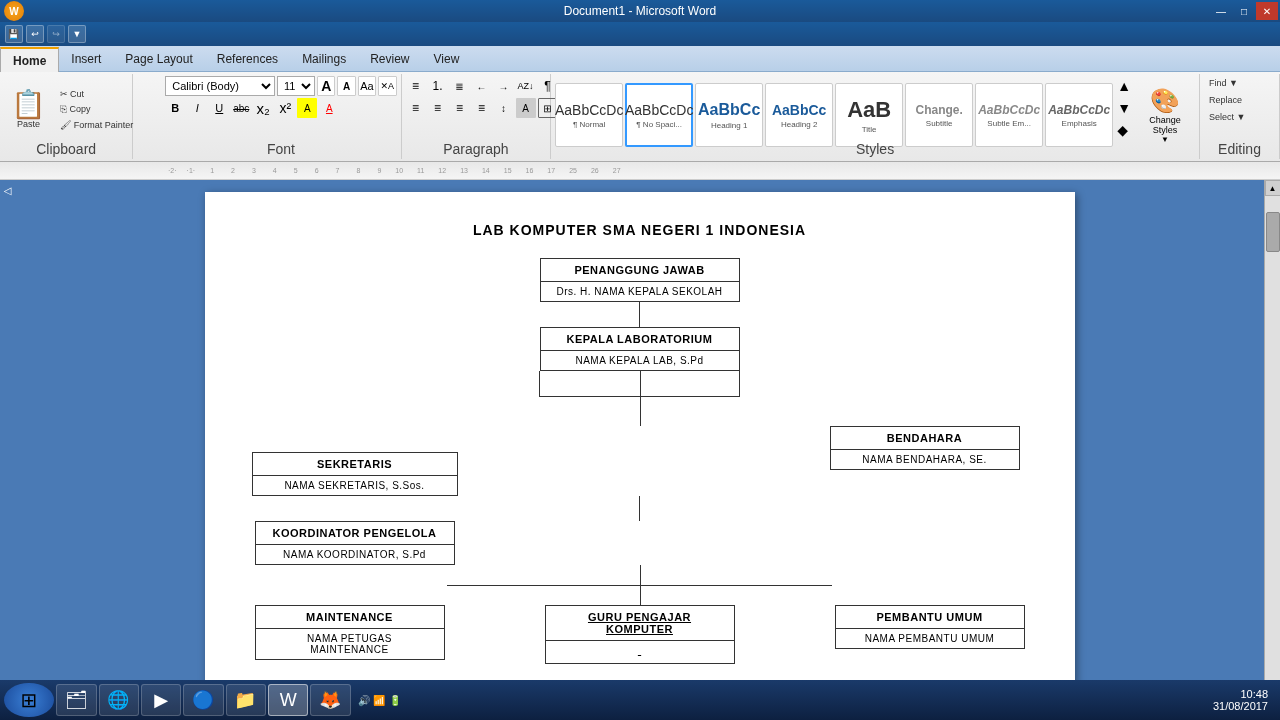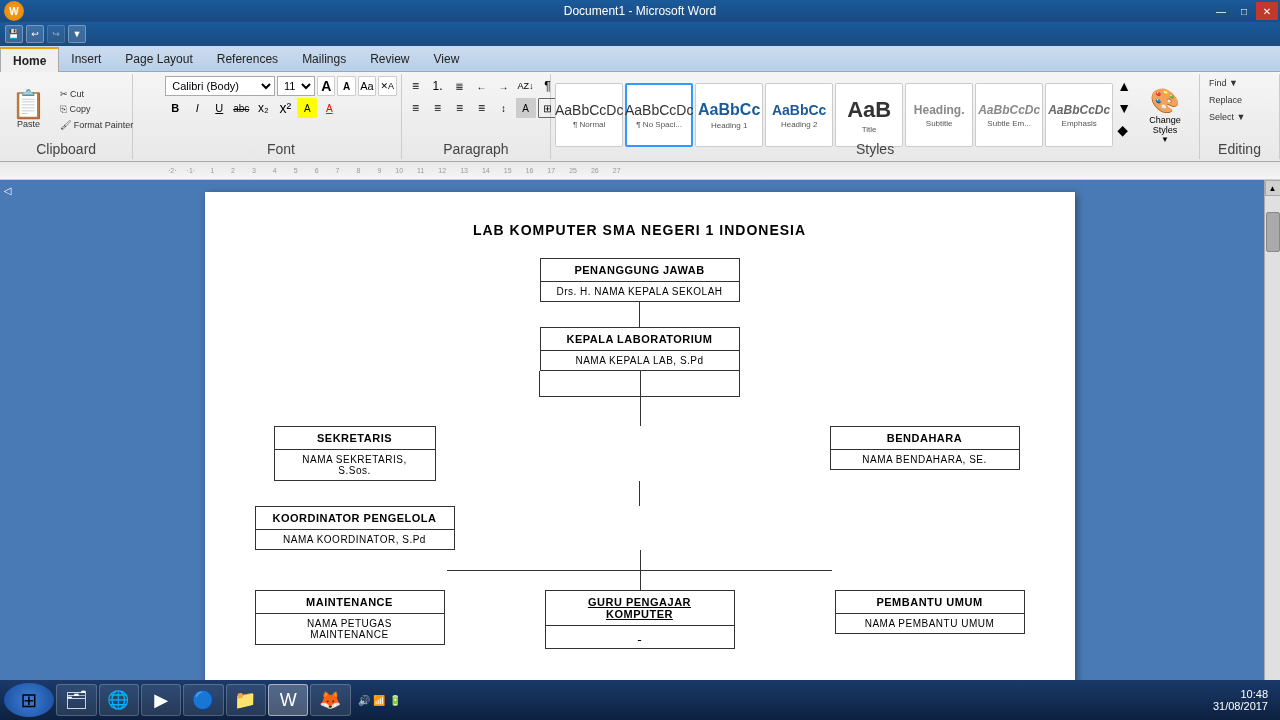--- a/index.html
+++ b/index.html
@@ -417,21 +417,21 @@
           <div class="icon-btn" style="font-size:14px;font-weight:bold;">A</div>
           <div class="icon-btn" style="font-size:10px;font-weight:bold;">A</div>
           <div class="icon-btn">Aa</div>
           <div class="icon-btn" style="font-size:9px;">✕A</div>
         </div>
         <div class="format-row">
           <div class="fmt-btn bold">B</div>
           <div class="fmt-btn italic">I</div>
           <div class="fmt-btn underline">U</div>
           <div class="fmt-btn" style="text-decoration:line-through;font-size:10px;">abc</div>
-          <div class="fmt-btn" style="font-size:12px;">x₂</div>
+          <div class="fmt-btn" style="font-size:15px;">x₂</div>
           <div class="fmt-btn" style="font-size:14px;">x²</div>
           <div class="fmt-btn" style="background:#ffff00;font-size:10px;">A</div>
           <div class="fmt-btn" style="color:red;font-size:10px;text-decoration:underline;text-decoration-color:red;">A</div>
         </div>
       </div>
       <div class="ribbon-group-label" style="bottom:2px;">Font</div>
     </div>
 
     <div class="ribbon-group para-group">
       <div class="ribbon-group-content" style="flex-direction:column;gap:2px;align-items:flex-start;">
@@ -473,21 +473,21 @@
         </div>
         <div class="style-item">
           <div class="style-preview" style="font-size:14px;color:#1a5a9a;">AaBbCc</div>
           <div class="style-label">Heading 2</div>
         </div>
         <div class="style-item">
           <div class="style-preview" style="font-size:22px;color:#333;">AaB</div>
           <div class="style-label">Title</div>
         </div>
         <div class="style-item">
-          <div class="style-preview" style="font-size:12px;color:#888;">Heading.</div>
+          <div class="style-preview" style="font-size:12px;color:#888;">Change.</div>
           <div class="style-label">Subtitle</div>
         </div>
         <div class="style-item">
           <div class="style-preview" style="font-size:12px;color:#888;font-style:italic;">AaBbCcDc</div>
           <div class="style-label">Subtle Em...</div>
         </div>
         <div class="style-item">
           <div class="style-preview" style="font-size:12px;color:#666;font-style:italic;">AaBbCcDc</div>
           <div class="style-label">Emphasis</div>
         </div>
@@ -579,21 +579,21 @@
 
             <div style="position:absolute;top:0;left:calc(24% + 100px);width:1px;height:25px;background:#333;"></div>
 
             <div style="position:absolute;top:0;right:calc(24% + 100px);width:1px;height:25px;background:#333;"></div>
           </div>
 
           <div style="display:flex;justify-content:space-between;align-items:flex-start;position:relative;">
 
             <div style="display:flex;flex-direction:column;align-items:center;width:200px;">
               <div style="width:1px;height:0px;background:#333;"></div>
-              <div class="org-box" style="width:162px;">
+              <div class="org-box" style="width:206px;margin-top:26px;">
                 <div class="org-box-title">SEKRETARIS</div>
                 <div class="org-box-name">NAMA SEKRETARIS, S.Sos.</div>
               </div>
             </div>
 
             <div style="flex:1;"></div>
 
             <div style="display:flex;flex-direction:column;align-items:center;width:200px;">
               <div class="org-box" style="width:190px;">
                 <div class="org-box-title">BENDAHARA</div>

